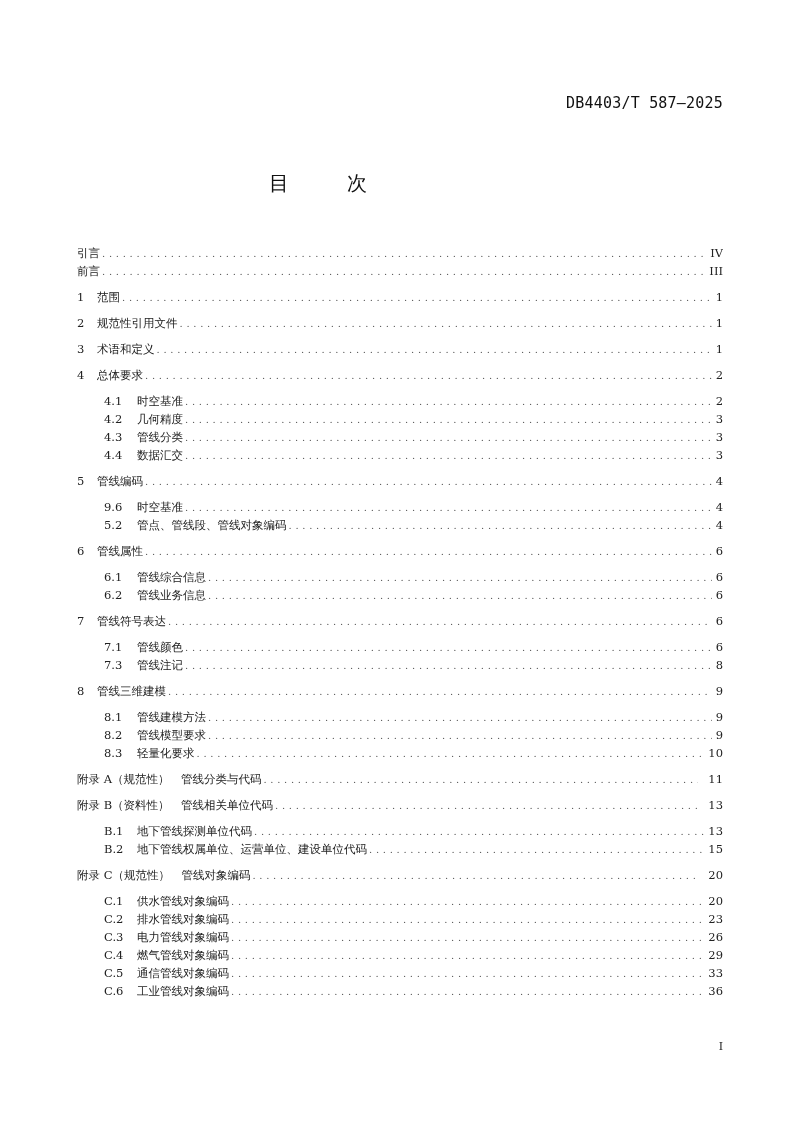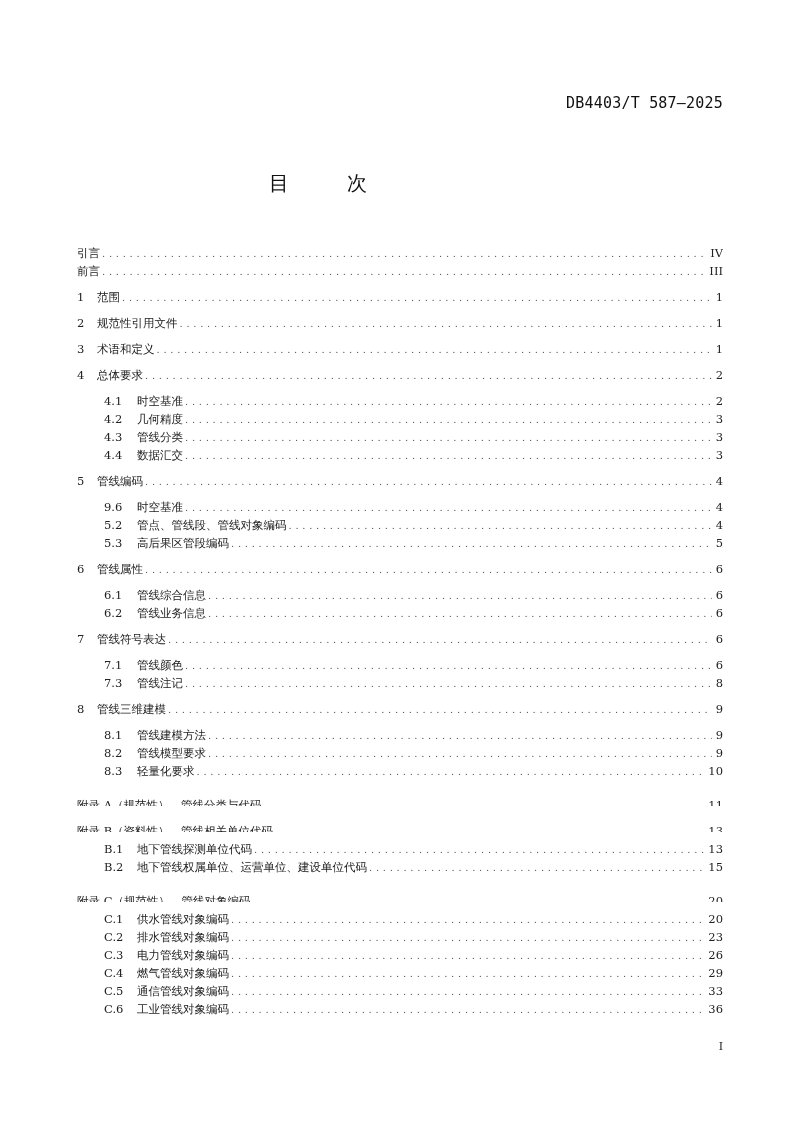--- a/index.html
+++ b/index.html
@@ -31,21 +31,21 @@
   .row.l2 { padding-left: 27px; }
   .row.l2 .num { width: 33px; }
   .row .dots {
     flex: 1 1 auto; overflow: hidden; color: #555;
     letter-spacing: 3.7px; font-size: 10px;
   }
   .row .dots::before {
     content: "....................................................................................................................................................................................................";
   }
   .row .page { flex: 0 0 auto; padding-left: 3px; text-align: right; min-width: 8px; }
-  .row.appx .page { padding-left: 10px; margin-top: 8px; }
+  .row.appx .page { padding-left: 10px; }
   .gap-top { margin-top: 8px; }
   .folio {
     position: absolute; top: 1040px; right: 77px; font-size: 11px; color: #222;
   }
 </style>
 </head>
 <body>
 
 <div class="std-code">DB4403/T 587—2025</div>
 
@@ -112,25 +112,20 @@
     <div class="row l2 gap-top">
       <span class="label"><span class="num">9.6</span><span>时空基准</span></span>
       <span class="dots"></span>
       <span class="page">4</span>
     </div>
     <div class="row l2">
       <span class="label"><span class="num">5.2</span><span>管点、管线段、管线对象编码</span></span>
       <span class="dots"></span>
       <span class="page">4</span>
     </div>
-    <div class="row l2">
-      <span class="label"><span class="num">5.3</span><span>高后果区管段编码</span></span>
-      <span class="dots"></span>
-      <span class="page">5</span>
-    </div>
     <div class="row l1 gap-top">
       <span class="label"><span class="num">6</span><span>管线属性</span></span>
       <span class="dots"></span>
       <span class="page">6</span>
     </div>
     <div class="row l2 gap-top">
       <span class="label"><span class="num">6.1</span><span>管线综合信息</span></span>
       <span class="dots"></span>
       <span class="page">6</span>
     </div>

